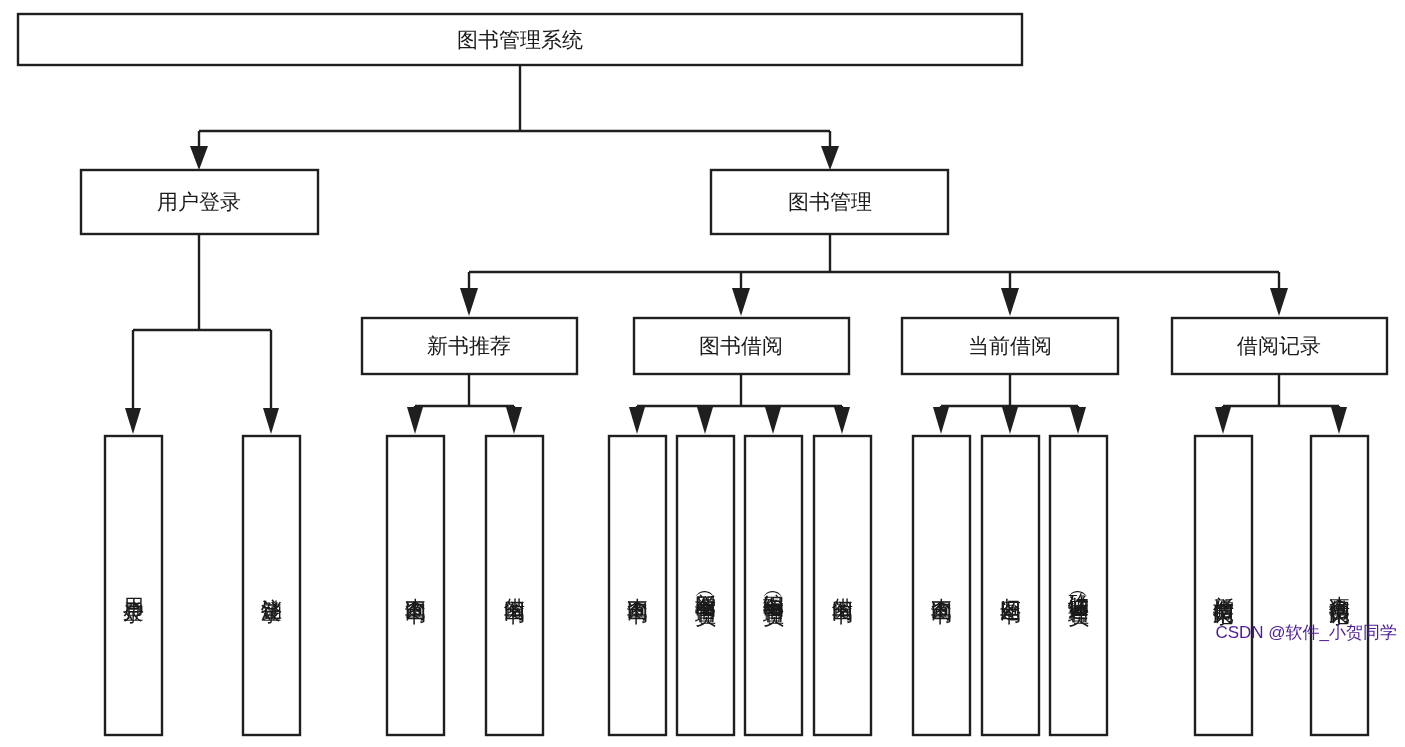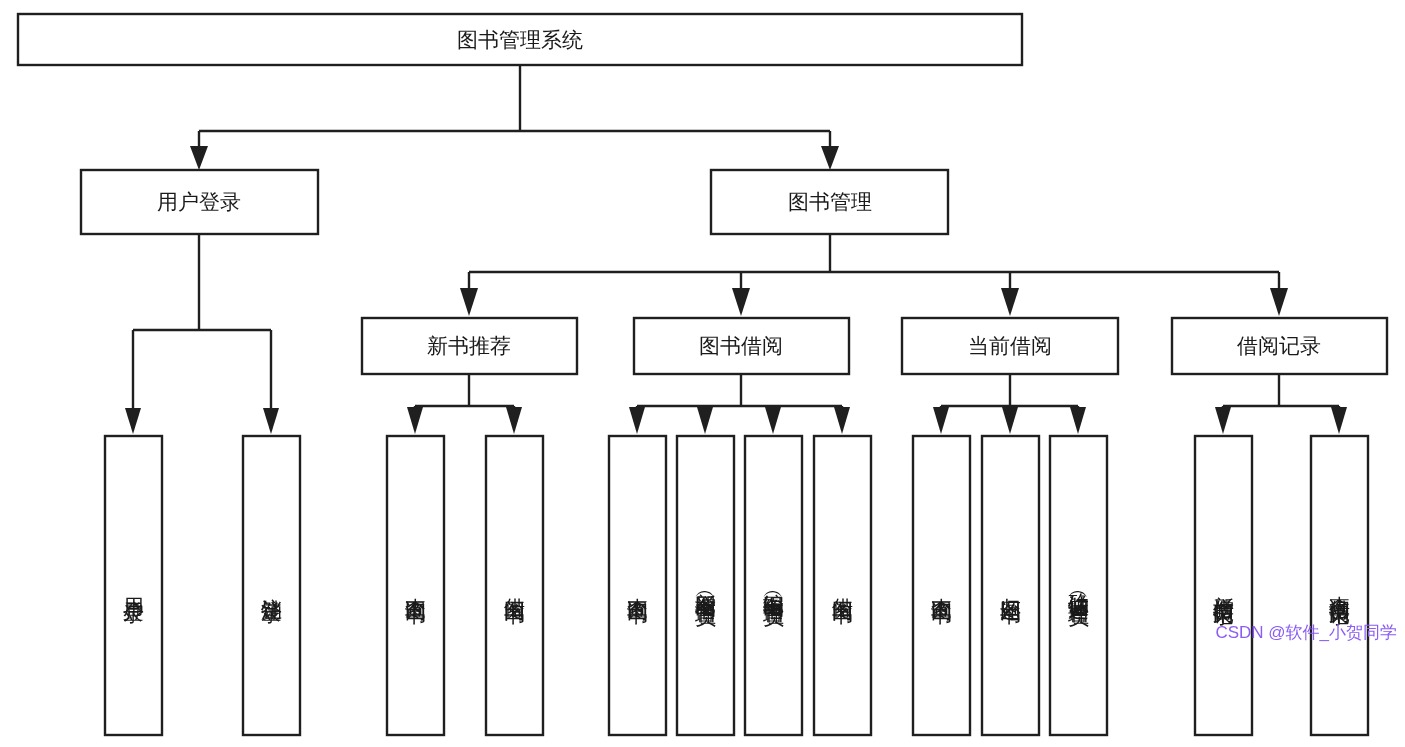--- a/index.html
+++ b/index.html
@@ -58,21 +58,21 @@
     letter-spacing: 2px;
     dominant-baseline: central;
     text-anchor: middle;
   }
   .watermark {
     position: absolute;
     right: 8px;
     bottom: 4px;
     font-family: "Liberation Sans", "DejaVu Sans", sans-serif;
     font-size: 17px;
-    color: #8b5cf6;
+    color: #4c1d95;
     white-space: nowrap;
     pointer-events: none;
     user-select: none;
   }
 </style>
 </head>
 <body>
 
 <div id="diagram-root">
 

